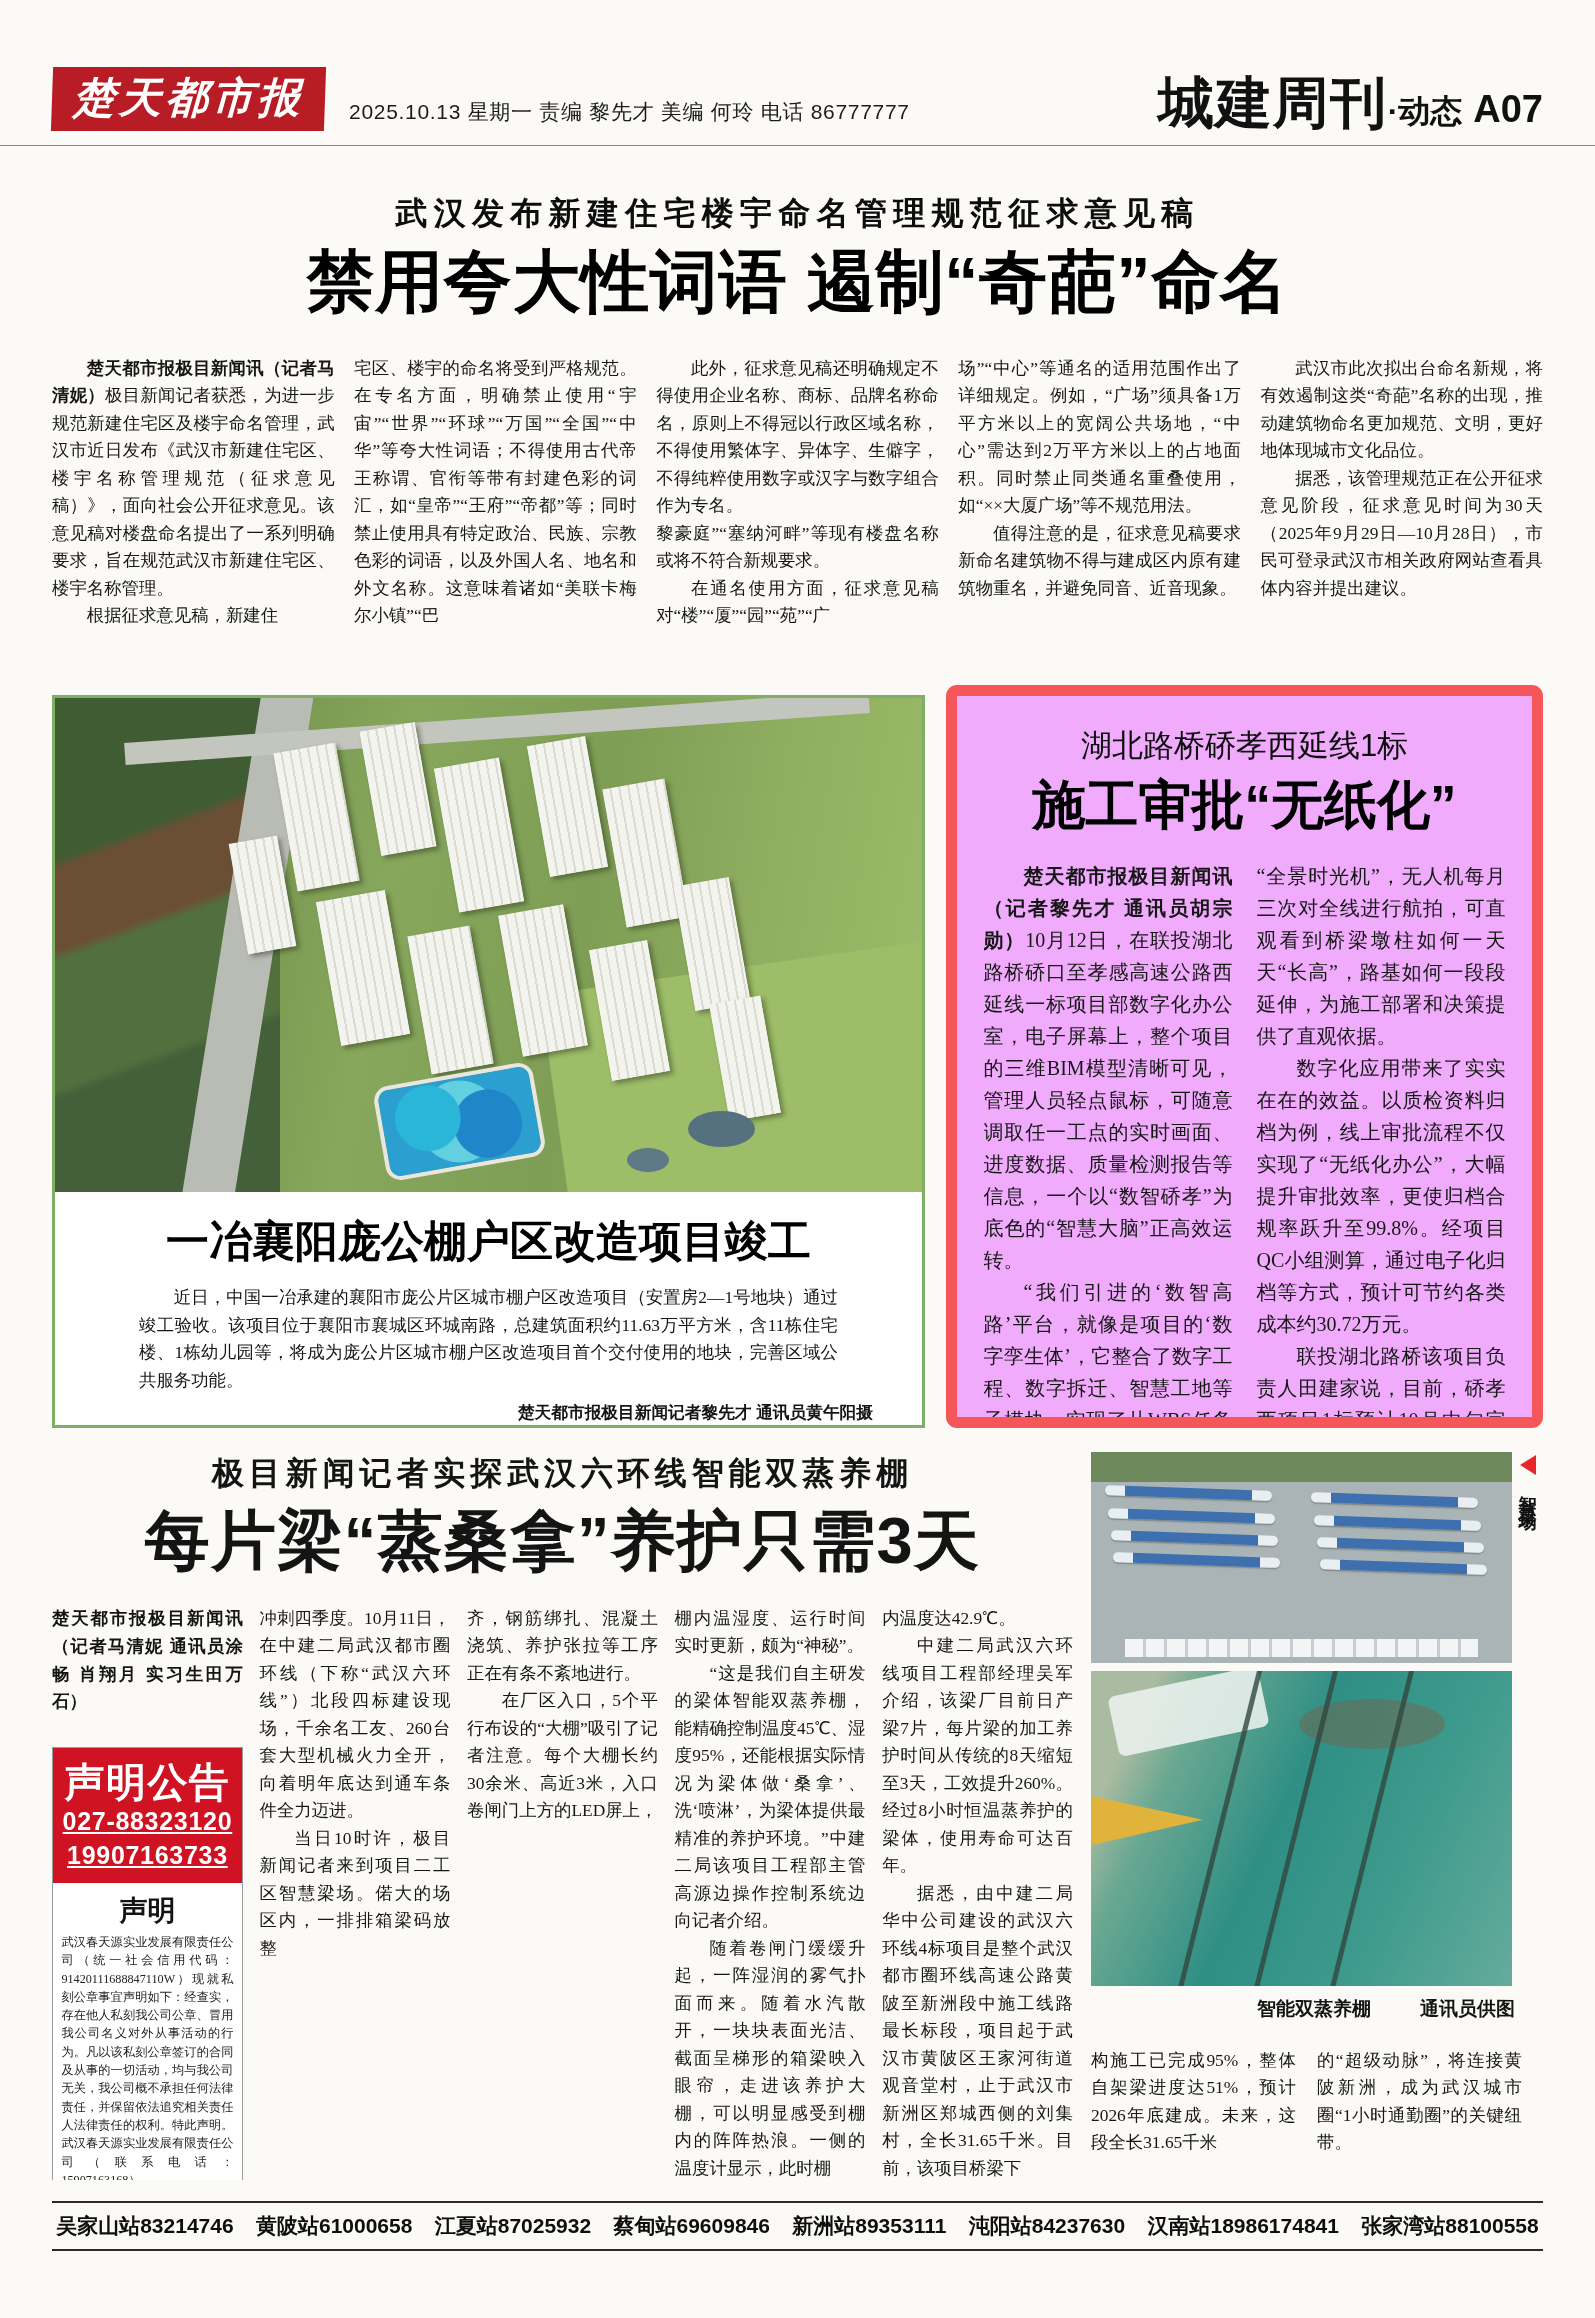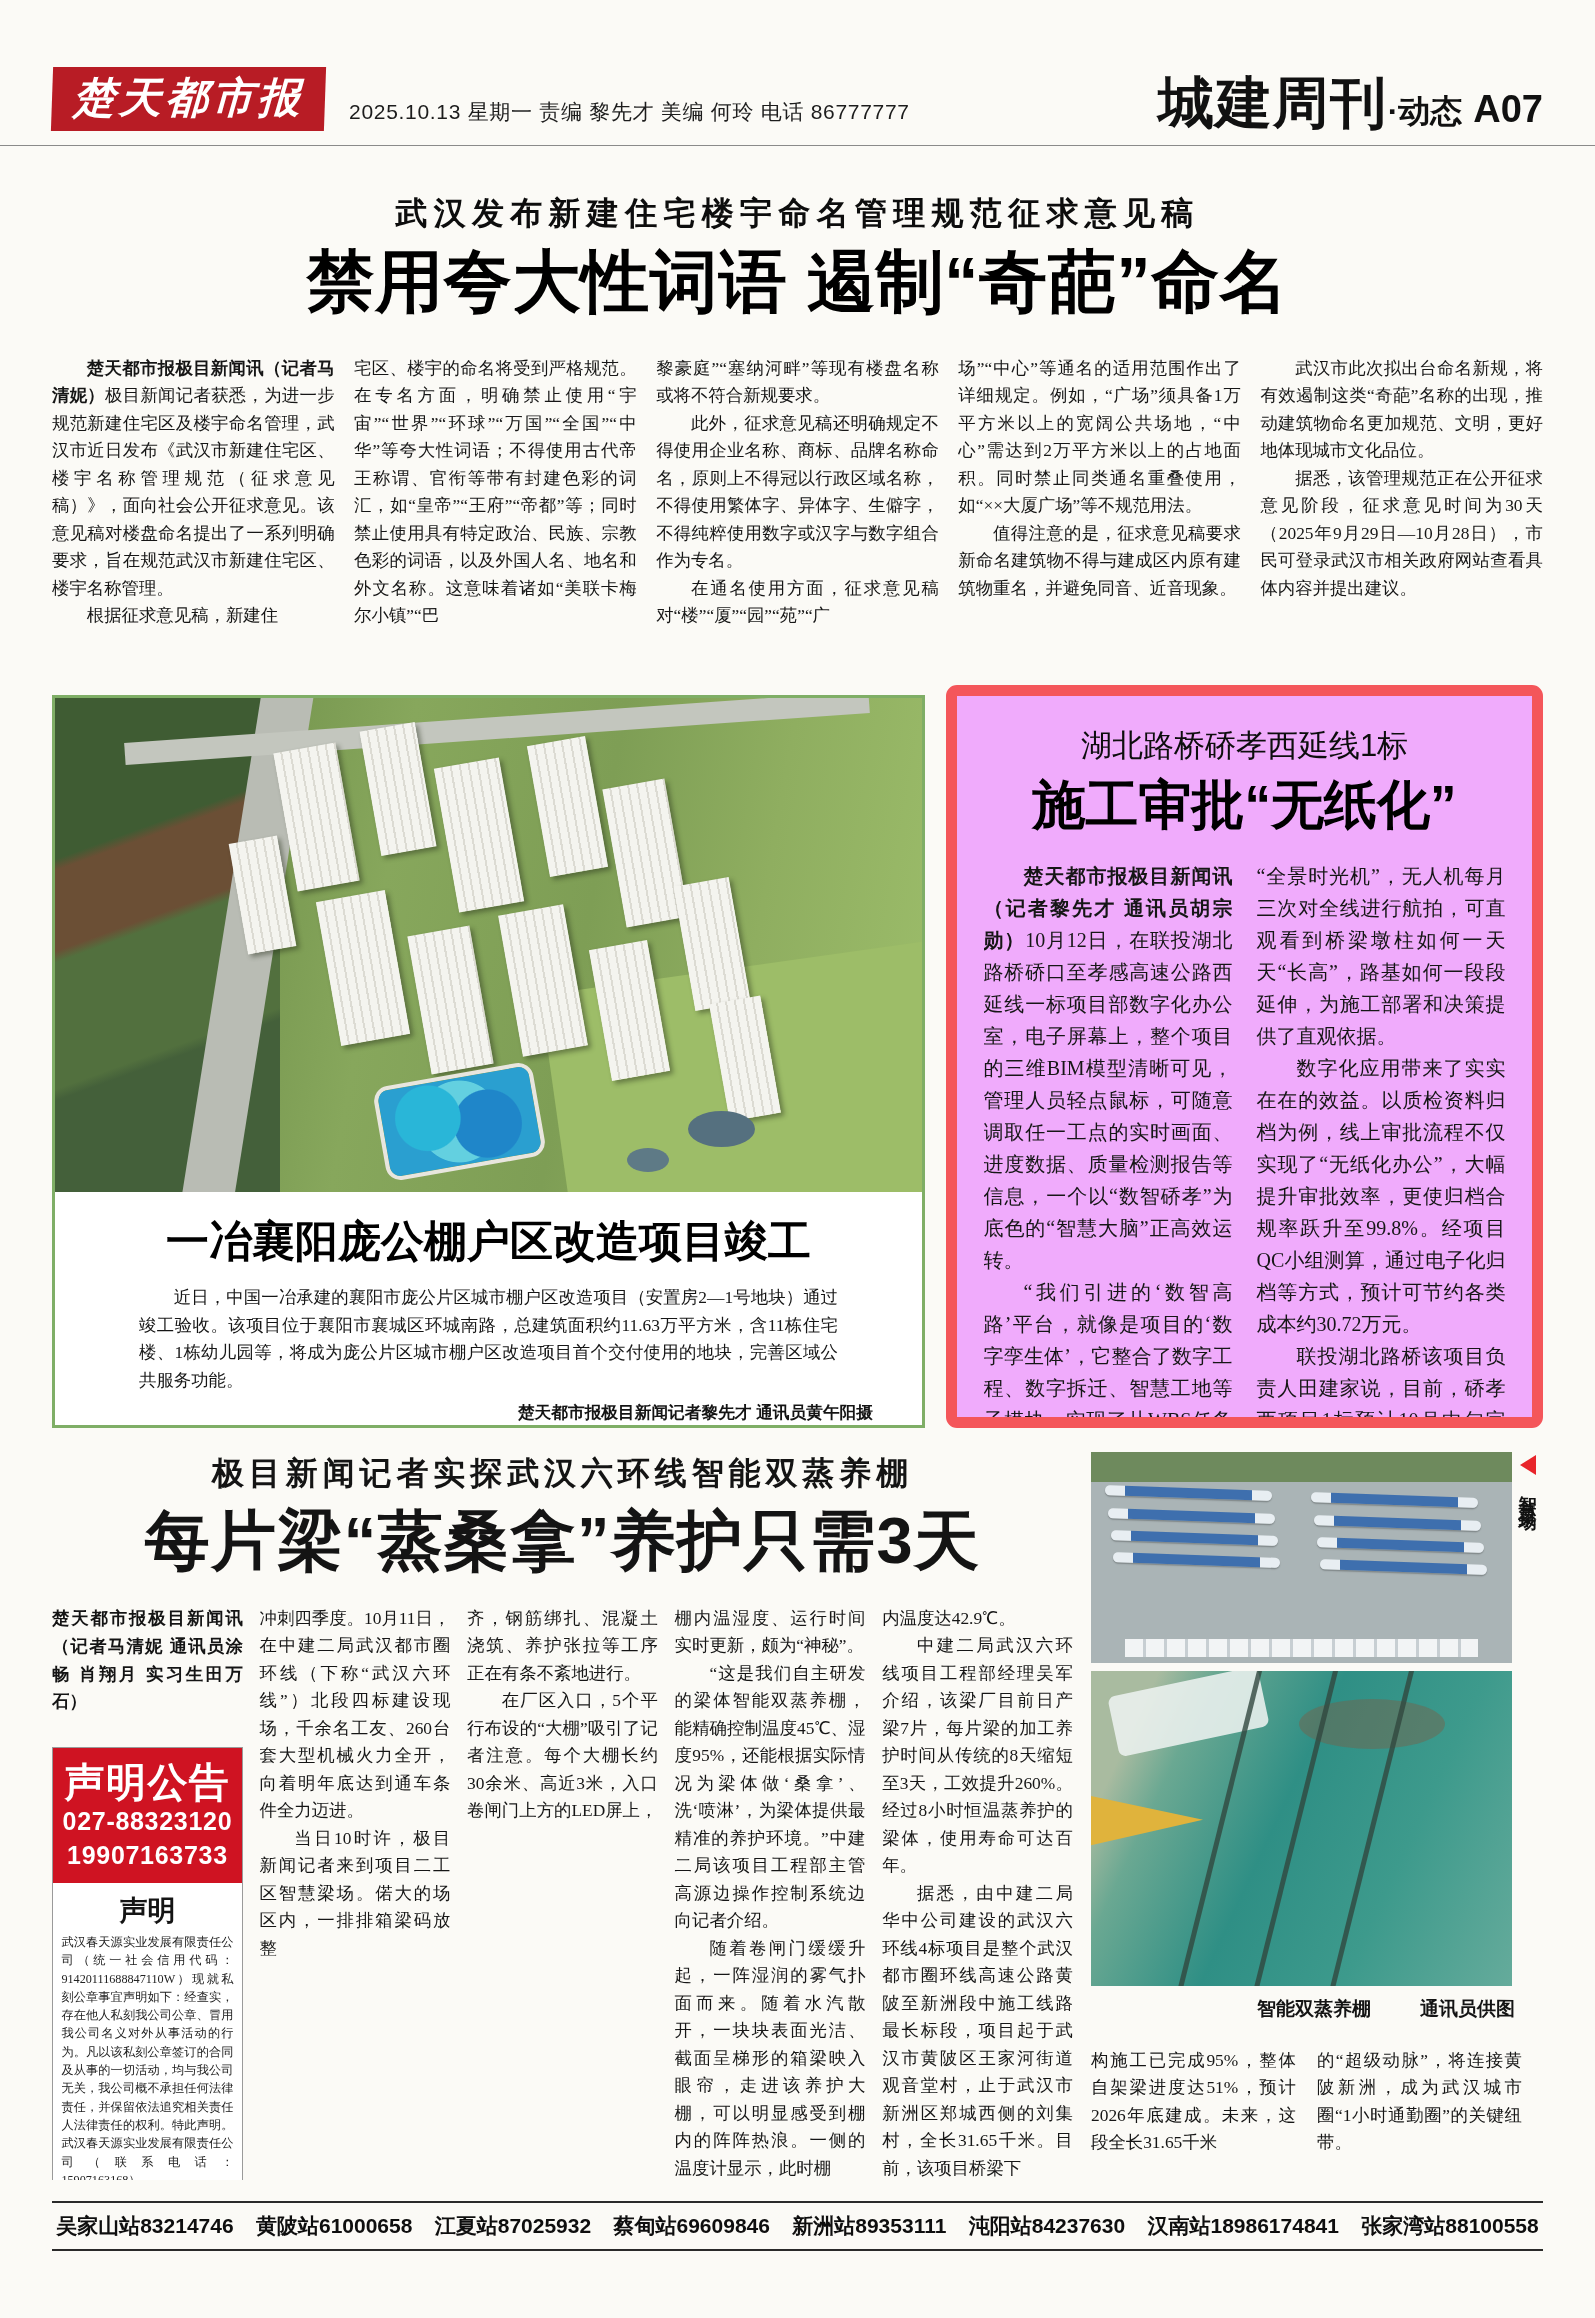--- a/index.html
+++ b/index.html
@@ -62,21 +62,21 @@
   .bottom{display:flex;gap:18px;padding:24px 52px 0;height:752px;box-sizing:border-box;}
   .bt-left{flex:1;display:flex;flex-direction:column;min-width:0;}
   .bt-kicker{text-align:center;font:600 32px/1.35 "Liberation Sans",sans-serif;letter-spacing:4.9px;}
   .bt-head{text-align:center;font:900 65px/1.2 "Liberation Sans",sans-serif;letter-spacing:1.4px;margin:7px 0 25px;}
   .bt-cols{display:flex;gap:16.7px;flex:1;overflow:hidden;}
   .bt-col{flex:1;min-width:0;}
   .byline{font:700 17.4px/1.6 "Liberation Sans",sans-serif;margin:0;text-align:justify;}
   .ad{margin-top:31px;border:0.7px solid #9a9a9a;background:#fff;}
   .ad-red{background:#cf1322;color:#fff;text-align:center;padding:11px 4.2px 9.8px;}
   .ad-title{font:900 40px/1.15 "Liberation Sans",sans-serif;letter-spacing:1.4px;}
-  .ad-phone{font:800 25px/1.35 "Liberation Sans",sans-serif;letter-spacing:0.7px;}
+  .ad-phone{font:800 25px/1.35 "Liberation Sans",sans-serif;letter-spacing:0.7px;text-decoration:underline;}
   .ad-sub{text-align:center;font:900 28px/1 "Liberation Sans",sans-serif;margin:14px 0 8.4px;}
   .ad-body{font:400 12.2px/1.5 "Liberation Serif",serif;padding:0 8.4px 11px;text-align:justify;color:#222;margin:0;}
   .bt-right{width:452px;display:flex;flex-direction:column;}
   .photo-row{display:flex;}
   .photo-beams{flex:1;height:211px;position:relative;overflow:hidden;
      background:linear-gradient(180deg,#6e8a5d 0 14%,#aab4b6 14% 100%);}
   .bm{position:absolute;height:9.8px;width:167px;border-radius:4.9px;transform:rotate(2deg);
       background:linear-gradient(90deg,#e8eef2 0 12%,#3e6fae 12% 88%,#e8eef2 88% 100%);box-shadow:0 1.4px 1.4px rgba(0,0,0,.25);}
   .gantry{position:absolute;bottom:5.6px;left:8%;width:84%;height:18px;
       background:repeating-linear-gradient(90deg,#f2f4f5 0 18px,#c7ced2 18px 21px);}
@@ -121,22 +121,22 @@
     <div class="headline">禁用夸大性词语  遏制“奇葩”命名</div>
     <div class="cols5">
       <div class="col">
         <p class="story ind"><span class="lead">楚天都市报极目新闻讯（记者马清妮）</span><span>极目新闻记者获悉，为进一步规范新建住宅区及楼宇命名管理，武汉市近日发布《武汉市新建住宅区、楼宇名称管理规范（征求意见稿）》，面向社会公开征求意见。该意见稿对楼盘命名提出了一系列明确要求，旨在规范武汉市新建住宅区、楼宇名称管理。</span></p>
         <p class="story ind">根据征求意见稿，新建住</p>
       </div>
       <div class="col">
         <p class="story">宅区、楼宇的命名将受到严格规范。在专名方面，明确禁止使用“宇宙”“世界”“环球”“万国”“全国”“中华”等夸大性词语；不得使用古代帝王称谓、官衔等带有封建色彩的词汇，如“皇帝”“王府”“帝都”等；同时禁止使用具有特定政治、民族、宗教色彩的词语，以及外国人名、地名和外文名称。这意味着诸如“美联卡梅尔小镇”“巴</p>
       </div>
       <div class="col">
+        <p class="story ind">此外，征求意见稿还明确规定不得使用企业名称、商标、品牌名称命名，原则上不得冠以行政区域名称，不得使用繁体字、异体字、生僻字，不得纯粹使用数字或汉字与数字组合作为专名。</p>
         <p class="story">黎豪庭”“塞纳河畔”等现有楼盘名称或将不符合新规要求。</p>
-        <p class="story ind">此外，征求意见稿还明确规定不得使用企业名称、商标、品牌名称命名，原则上不得冠以行政区域名称，不得使用繁体字、异体字、生僻字，不得纯粹使用数字或汉字与数字组合作为专名。</p>
         <p class="story ind">在通名使用方面，征求意见稿对“楼”“厦”“园”“苑”“广</p>
       </div>
       <div class="col">
         <p class="story">场”“中心”等通名的适用范围作出了详细规定。例如，“广场”须具备1万平方米以上的宽阔公共场地，“中心”需达到2万平方米以上的占地面积。同时禁止同类通名重叠使用，如“××大厦广场”等不规范用法。</p>
         <p class="story ind">值得注意的是，征求意见稿要求新命名建筑物不得与建成区内原有建筑物重名，并避免同音、近音现象。</p>
       </div>
       <div class="col">
         <p class="story ind">武汉市此次拟出台命名新规，将有效遏制这类“奇葩”名称的出现，推动建筑物命名更加规范、文明，更好地体现城市文化品位。</p>
         <p class="story ind">据悉，该管理规范正在公开征求意见阶段，征求意见时间为30天（2025年9月29日—10月28日），市民可登录武汉市相关政府网站查看具体内容并提出建议。</p>
       </div>

